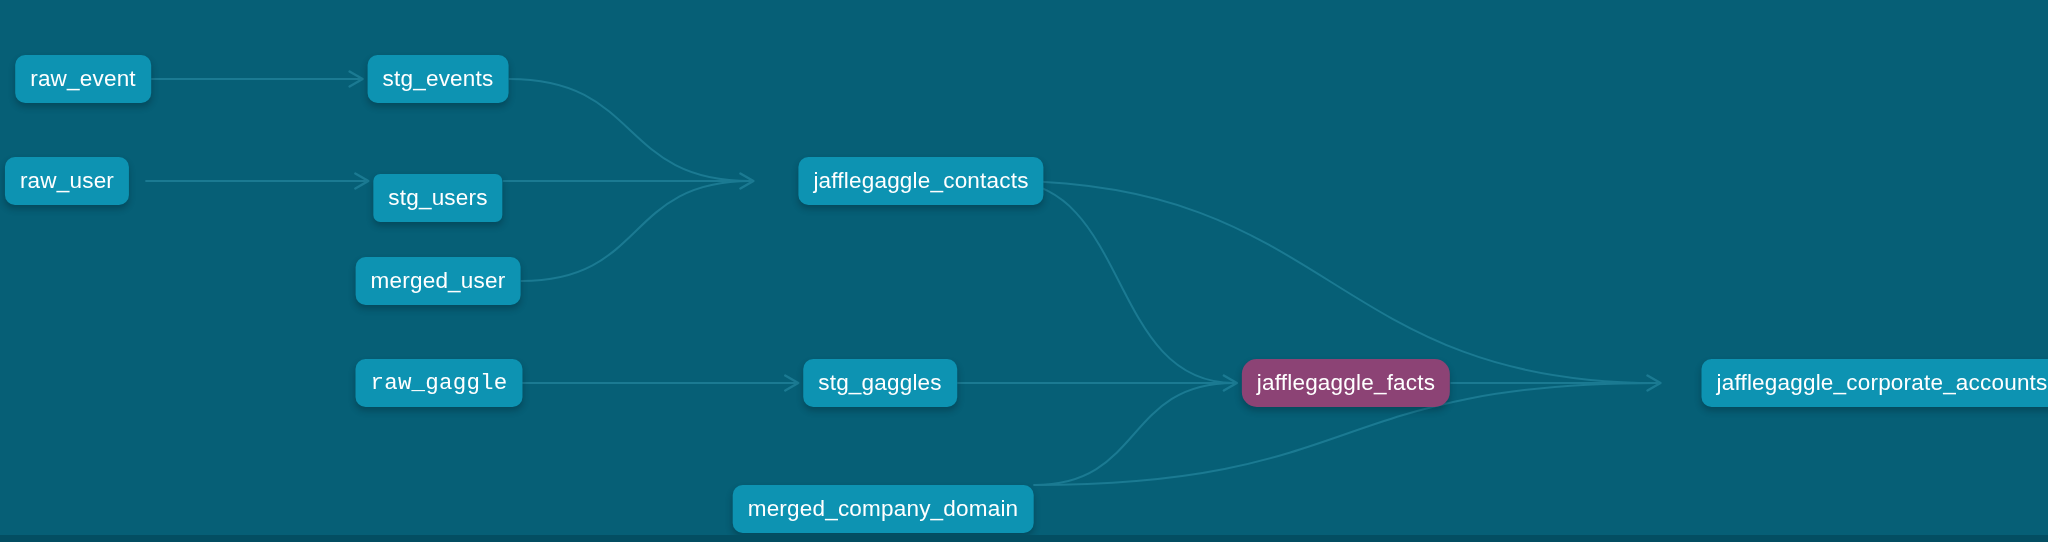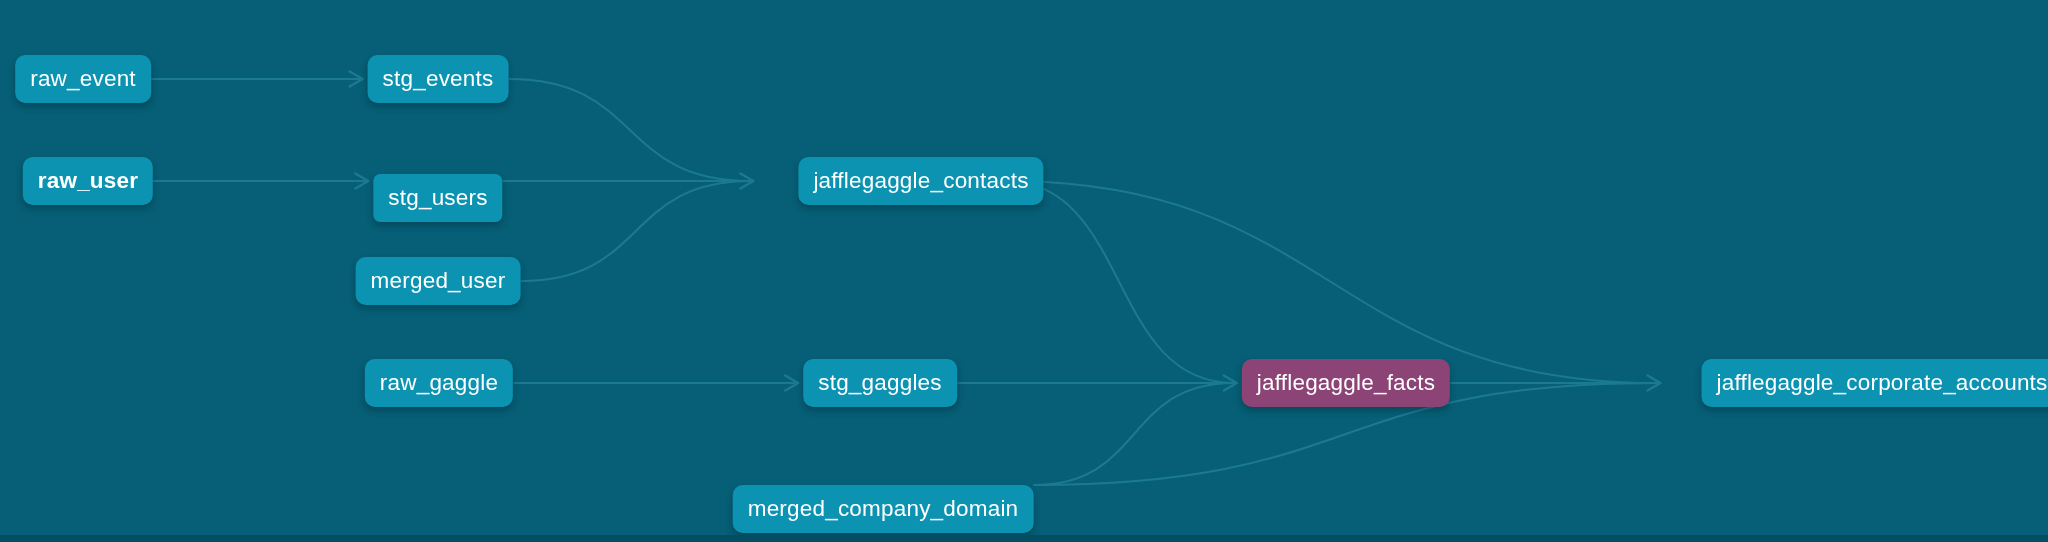--- a/index.html
+++ b/index.html
@@ -35,20 +35,21 @@
     color: var(--text, #ffffff);
     font-size: 22.5px;
     letter-spacing: 0.2px;
     white-space: nowrap;
     box-shadow: 0 4px 6px rgba(0, 25, 35, 0.30);
     cursor: pointer;
     user-select: none;
   }
   .node.highlighted {
     background: var(--node-hl, #8C4375);
+    border-radius: 15px;
   }
   .bottom-bar {
     position: absolute;
     left: 0; bottom: 0;
     width: 100%;
     height: 7px;
     background: var(--bar, #034E62);
   }
 </style>
 </head>
@@ -71,24 +72,24 @@
       <path d="M 957.7734375 383 C 1109.6078125 383, 1082.0015625 383, 1233.8359375 383" fill="none" stroke="#1B7A92" stroke-width="2" stroke-linecap="round" stroke-linejoin="round"></path>
       <path d="M 1034.3046875 485 C 1144.046875 485, 1124.09375 383, 1233.8359375 383" fill="none" stroke="#1B7A92" stroke-width="2" stroke-linecap="round" stroke-linejoin="round"></path>
       <path d="M 1004.6015625 181 C 1334.6015625 181, 1327.484375 383, 1657.484375 383" fill="none" stroke="#1B7A92" stroke-width="2" stroke-linecap="round" stroke-linejoin="round"></path>
       <path d="M 1647.484375 375.5 L 1660.484375 383 L 1647.484375 390.5" fill="none" stroke="#1B7A92" stroke-width="2.5" stroke-linecap="round" stroke-linejoin="round"></path>
       <path d="M 1451.1640625 383 C 1564.640234375 383, 1544.008203125 383, 1657.484375 383" fill="none" stroke="#1B7A92" stroke-width="2" stroke-linecap="round" stroke-linejoin="round"></path>
       <path d="M 1034.3046875 485 C 1364.3046875 485, 1327.484375 383, 1657.484375 383" fill="none" stroke="#1B7A92" stroke-width="2" stroke-linecap="round" stroke-linejoin="round"></path>
     </svg>
   <div id="nodes">
       <div class="node" style="left: 438px; top: 79px;">stg_events</div>
       <div class="node" style="left: 83px; top: 79px;">raw_event</div>
-      <div class="node" style="left: 88px; top: 181px; font-weight: bold;">raw_user</div>
+      <div class="node" style="left: 67px; top: 181px;">raw_user</div>
       <div class="node" style="left: 438px; top: 198px; border-radius: 7px;">stg_users</div>
       <div class="node" style="left: 881px; top: 181px; margin-left: 40px;">jafflegaggle_contacts</div>
       <div class="node" style="left: 438px; top: 281px;">merged_user</div>
-      <div class="node" style="left: 439px; top: 383px;">raw_gaggle</div>
+      <div class="node" style="left: 439px; top: 383px; font-family: Liberation Mono, monospace;">raw_gaggle</div>
       <div class="node" style="left: 880px; top: 383px;">stg_gaggles</div>
       <div class="node highlighted" style="left: 1346px; top: 383px;">jafflegaggle_facts</div>
       <div class="node" style="left: 1846px; top: 383px; margin-left: 36px;">jafflegaggle_corporate_accounts</div>
       <div class="node" style="left: 883px; top: 461px; margin-top: 48px;">merged_company_domain</div>
     </div>
   <div class="bottom-bar"></div>
 </div>
 
 </body></html>

